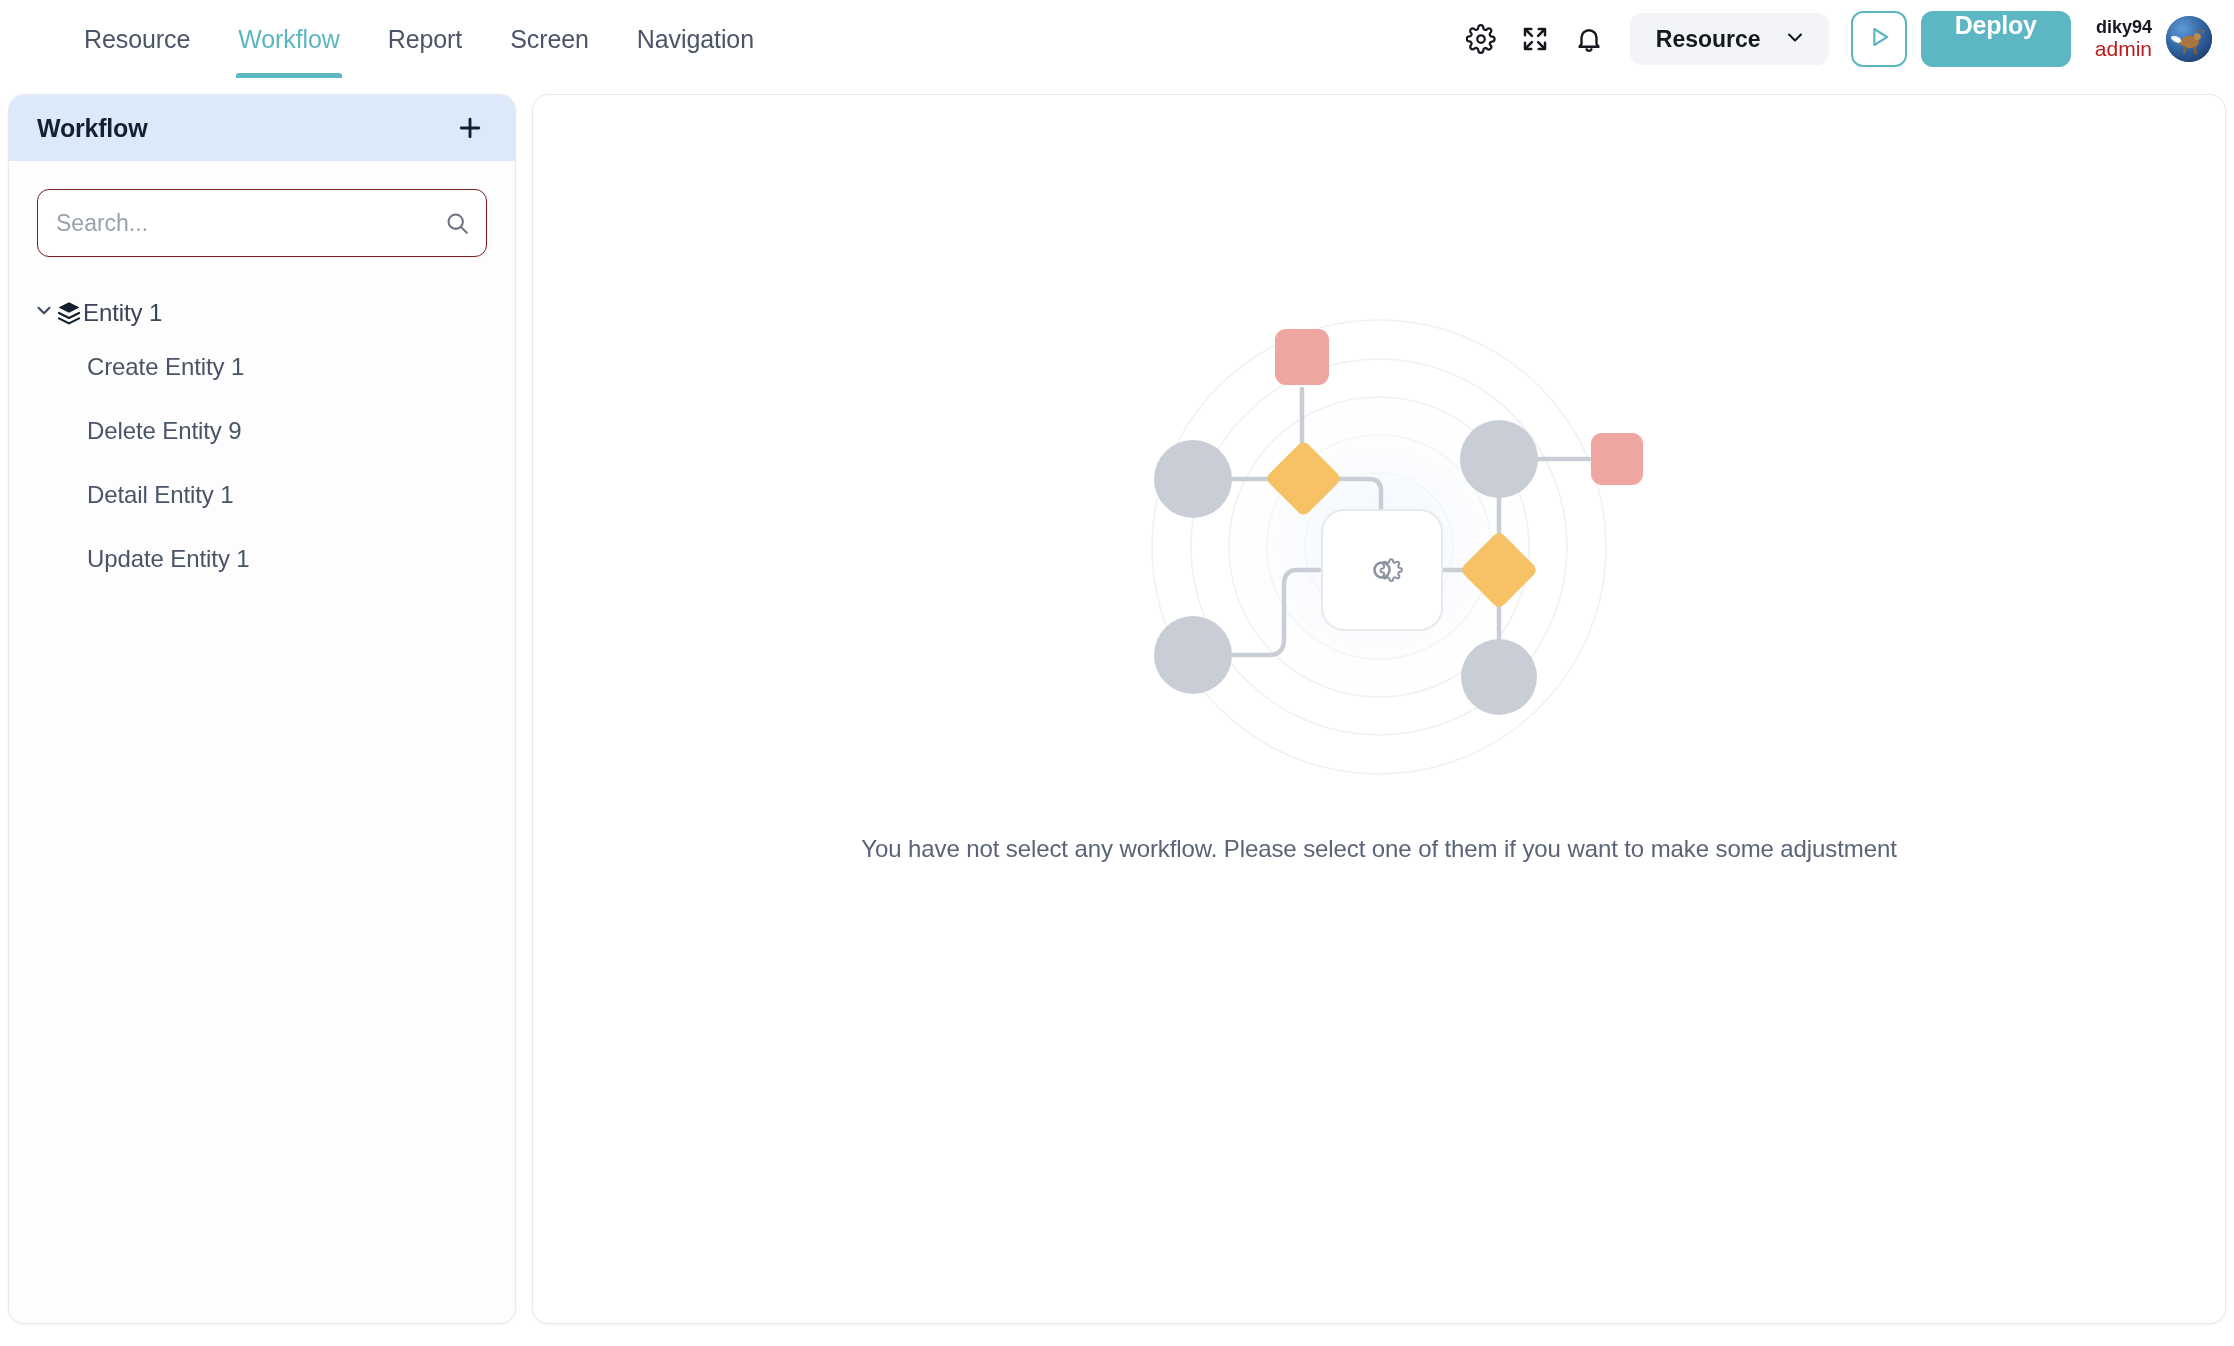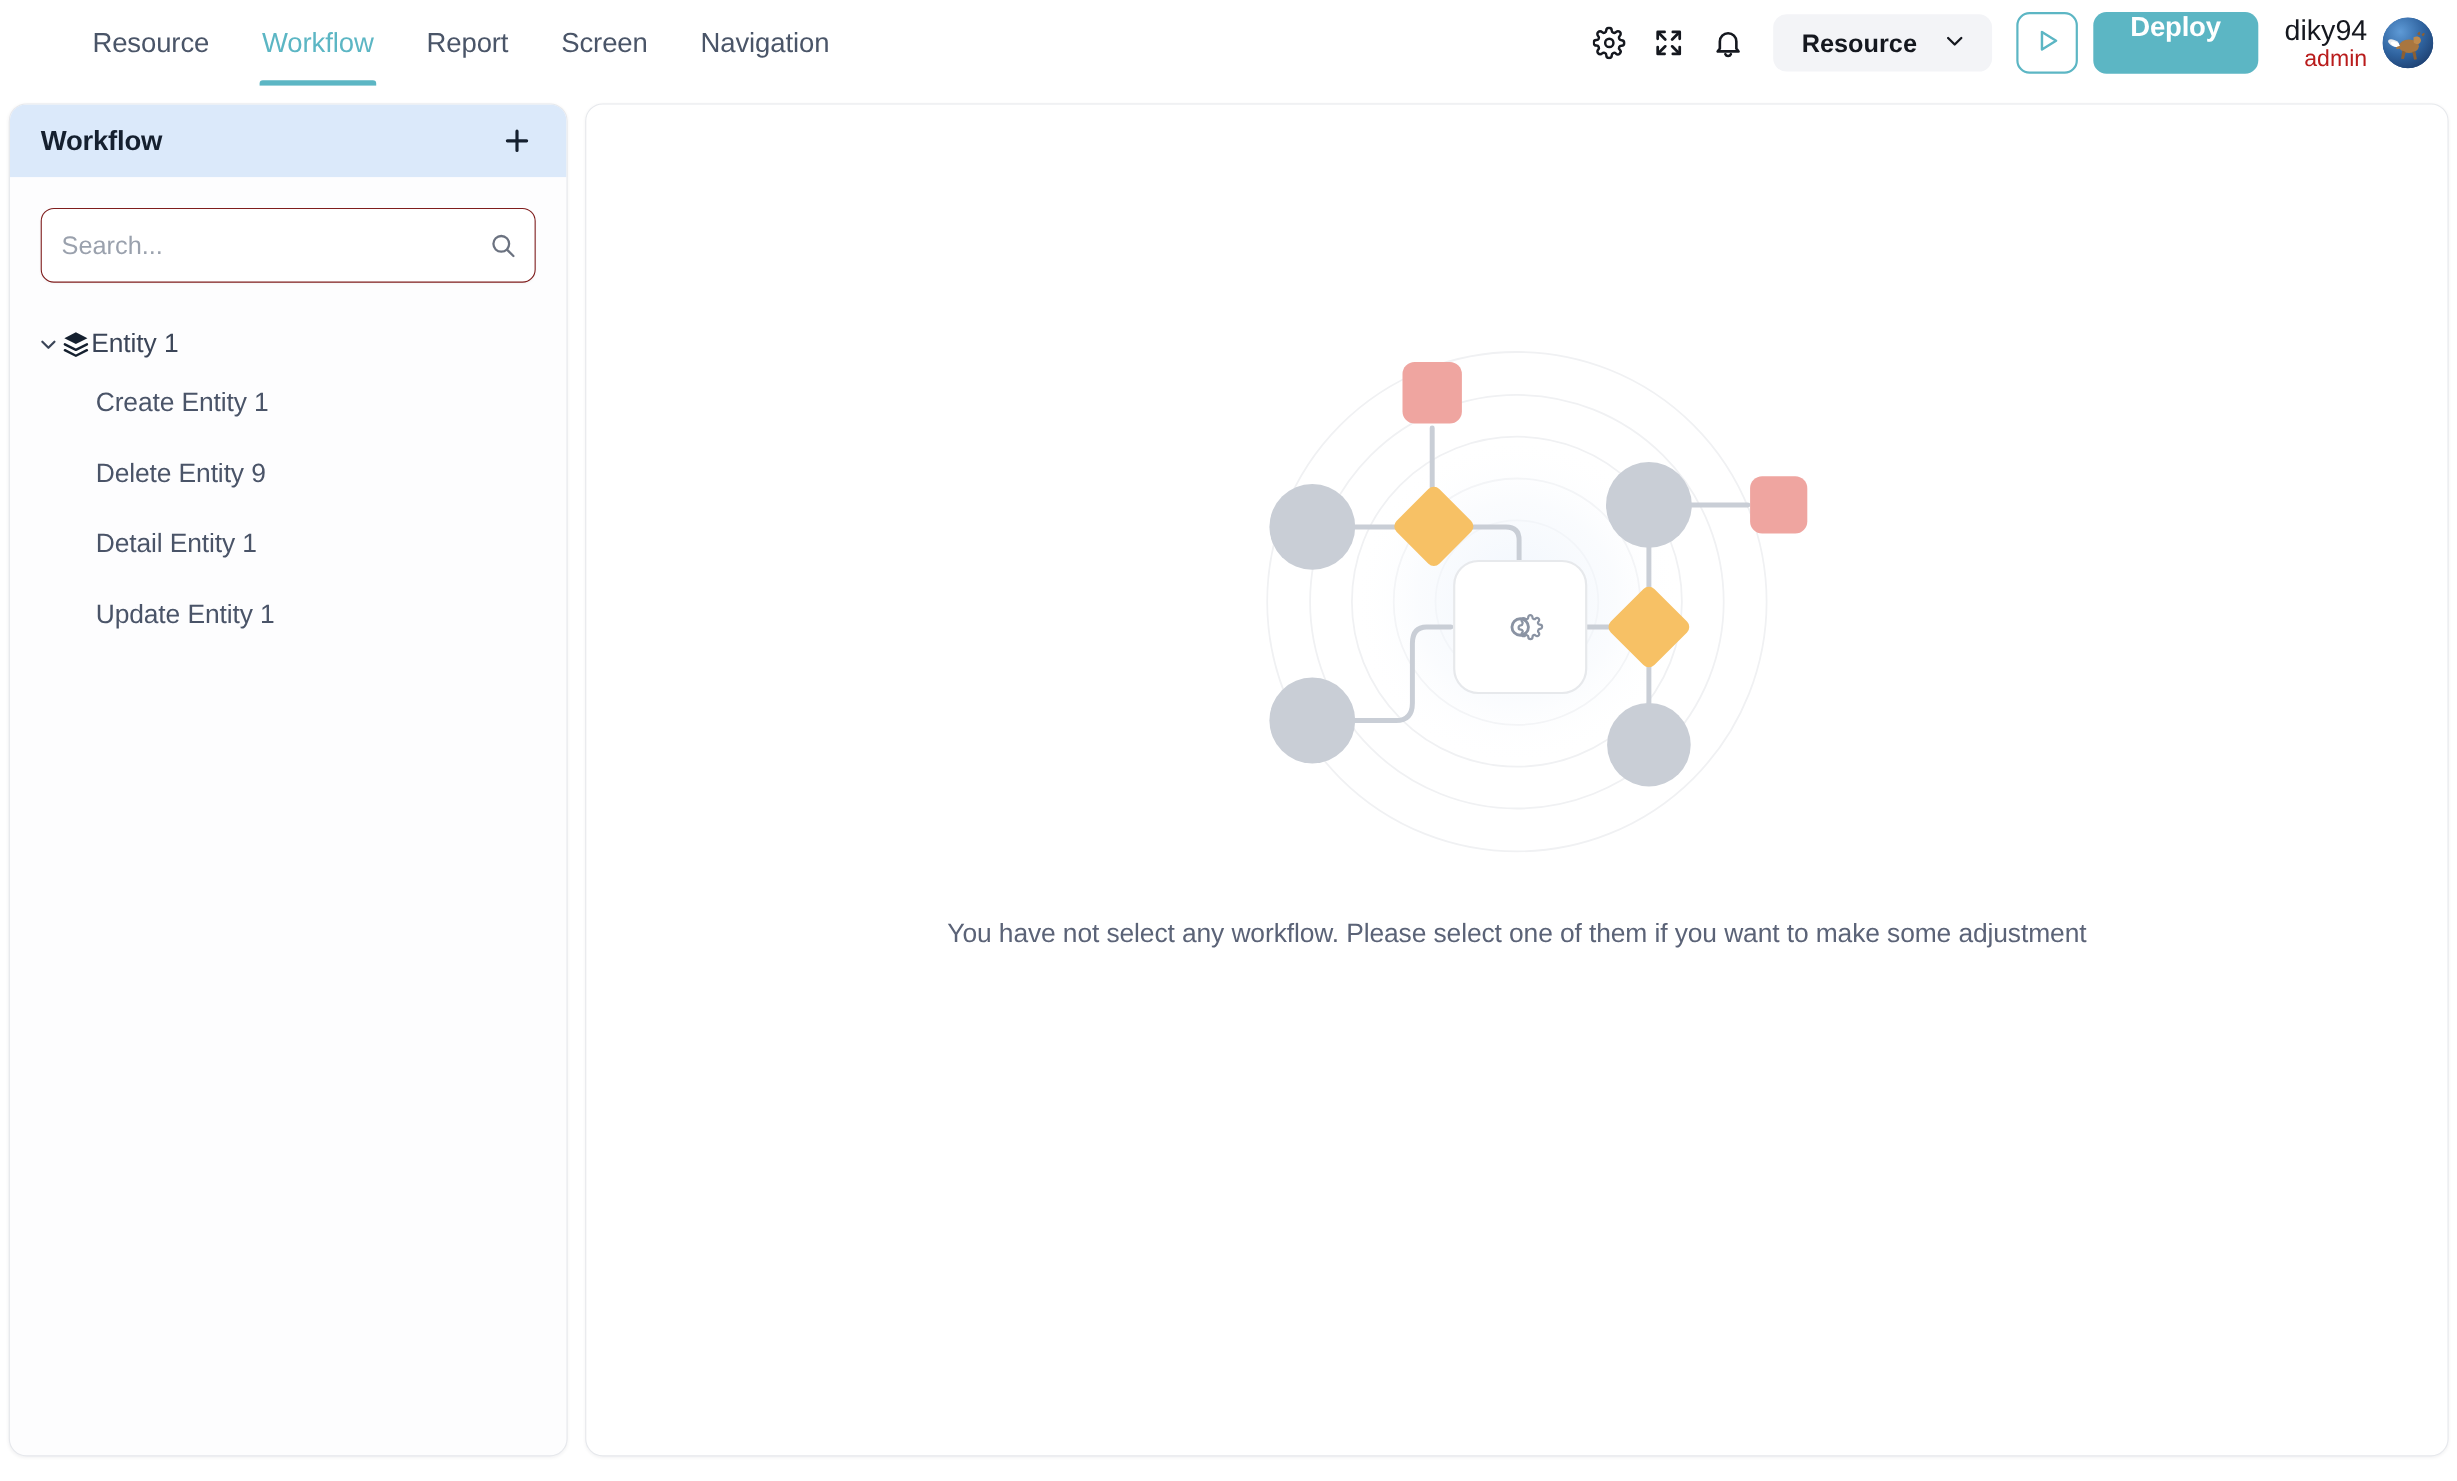--- a/index.html
+++ b/index.html
@@ -121,21 +121,21 @@
     cursor: pointer;
     letter-spacing: -0.2px;
   }
   .user-block {
     display: flex; align-items: center;
     gap: 14px;
     margin-left: 24px;
     cursor: pointer;
   }
   .user-text { text-align: right; line-height: 1.12; }
-  .user-name { font-size: 26px; font-weight: 400; color: #15181f; }
+  .user-name { font-size: 18px; font-weight: 700; color: #15181f; }
   .user-role { font-size: 21px; color: #b91c1c; }
   .avatar {
     width: 46px; height: 46px; border-radius: 50%;
     overflow: hidden; position: relative;
     background: radial-gradient(circle at 35% 30%, #4e87c7 0%, #2c5d9b 55%, #1d3f70 100%);
     flex: none;
   }
   .avatar svg { position: absolute; inset: 0; }
 
   
@@ -194,21 +194,21 @@
     width: 100%; height: 100%;
   }
   .search-box input::placeholder { color: #9aa1ad; }
   .search-box .mag {
     position: absolute; right: 16px; top: 50%; transform: translateY(-50%);
     width: 26px; height: 26px; cursor: pointer;
   }
 
   .tree { padding: 34px 0 0 0; }
   .tree-group {
-    display: flex; align-items: center; gap: 0;
+    display: flex; align-items: flex-start; gap: 0;
     padding: 8px 0 8px 24px;
     cursor: pointer;
   }
   .tree-group .chev { width: 22px; height: 22px; flex: none; }
   .tree-group .layers { width: 28px; height: 28px; flex: none; }
   .tree-group .glabel { font-size: 24px; color: #3b4558; letter-spacing: -0.1px; }
 
   .tree-child {
     font-size: 24px; color: #4a5468;
     padding: 18px 0 18px 78px;

